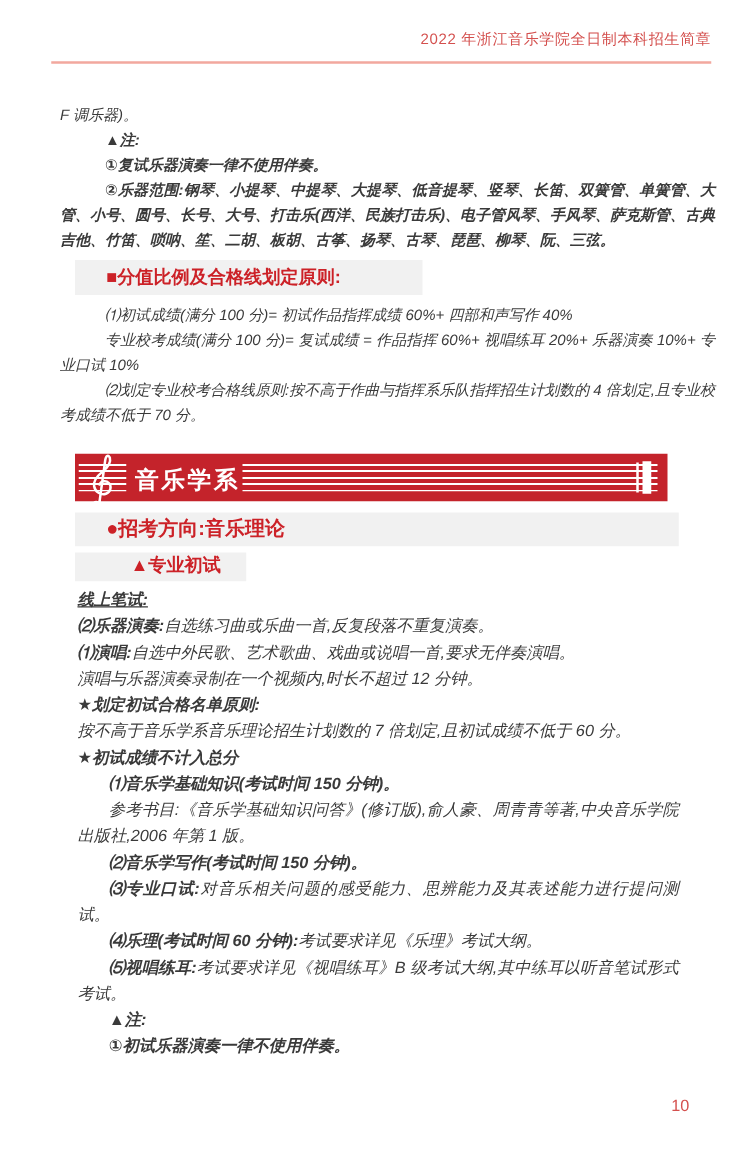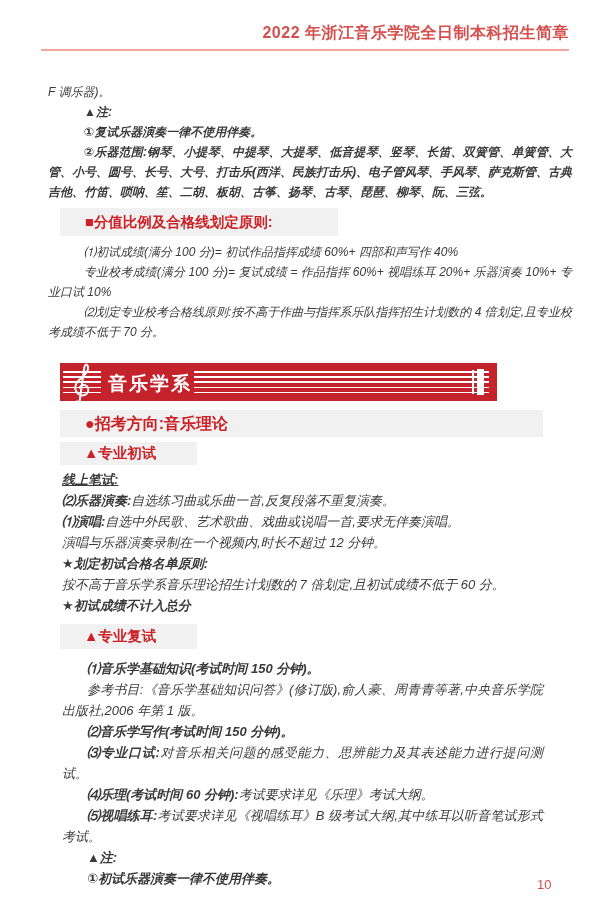--- a/index.html
+++ b/index.html
@@ -3,51 +3,51 @@
 <meta charset="utf-8">
 <style>
   html,body{margin:0;padding:0;background:#ffffff;}
   .page{
     position:relative;width:600px;height:923px;background:#ffffff;overflow:hidden;
     font-family:"Liberation Sans","DejaVu Sans",sans-serif;color:#3a3a3a;
   }
   p{margin:0;padding:0;font-style:italic;}
   .bold{font-weight:bold;}
   
-  .header-title{position:absolute;top:23px;right:31px;font-size:16px;font-weight:bold;color:#d4504e;letter-spacing:.5px;}
+  .header-title{position:absolute;top:23px;right:31px;font-size:12px;font-weight:normal;color:#d4504e;letter-spacing:.5px;}
   .header-rule{position:absolute;top:49px;left:41px;right:31px;height:1.5px;background:#f2a89e;}
   
   .top-section{position:absolute;top:82px;left:48px;width:524px;font-size:12px;line-height:20px;text-align:justify;}
   .ind1{text-indent:36px;}
   .heading-bar{
     box-sizing:border-box;margin:6px 0 6px 12px;width:278px;padding:4px 0 4px 25px;
     background:#f1f1f1;color:#cc2127;font-weight:bold;font-size:14.5px;text-align:left;
   }
   
-  .banner{position:absolute;top:363px;left:60px;width:437px;height:38px;background:#c4232b;}
+  .banner{position:absolute;top:363px;left:60px;width:437px;height:38px;background:#c4232b;padding-left:37px;}
   .staff{
     position:absolute;height:22.4px;
     background:repeating-linear-gradient(to bottom,#ffffff 0,#ffffff 1.6px,rgba(0,0,0,0) 1.6px,rgba(0,0,0,0) 5.2px);
   }
   .staff-mini{left:3px;top:8px;width:38px;}
   .staff-long{left:134px;right:8px;top:8px;}
   .clef{position:absolute;left:9px;top:-4px;width:24px;height:50px;}
   .banner-title{position:absolute;left:48px;top:8px;color:#ffffff;font-weight:bold;font-size:19px;letter-spacing:2px;}
   .barline-thin{position:absolute;right:15px;top:-1px;width:2px;height:24.4px;background:#ffffff;}
   .barline-thick{position:absolute;right:5px;top:-2px;width:7px;height:26.4px;background:#ffffff;}
   
   .dir-bar{
     position:absolute;top:410px;left:60px;width:483px;height:27px;box-sizing:border-box;
     background:#f1f1f1;color:#cc2127;font-weight:bold;font-size:16px;line-height:27px;padding-left:25px;
   }
   
   .bottom-section{position:absolute;top:442px;left:62px;width:481px;font-size:13px;line-height:21px;text-align:justify;}
   .sub-bar{
     box-sizing:border-box;width:137px;height:23px;line-height:23px;padding-left:24px;margin-left:-2px;
-    background:#f1f1f1;color:#cc2127;font-weight:bold;font-size:14.5px;text-align:left;
+    background:#f1f1f1;color:#cc2127;font-weight:bold;font-size:14.5px;text-align:center;
   }
   .sub-bar.first{margin-bottom:4px;}
   .sub-bar.second{margin:8px 0 9px -2px;height:25px;line-height:25px;}
   .underline{text-decoration:underline;}
   .ind2{text-indent:25px;}
   
   .page-num{position:absolute;top:877px;left:537px;font-size:13px;font-weight:normal;color:#d4504e;}
 </style>
 </head>
 <body>
@@ -90,21 +90,20 @@
     <div class="sub-bar first">▲专业初试</div>
 
     <p class="bold underline">线上笔试:</p>
     <p><span class="bold">⑵乐器演奏:</span><span>自选练习曲或乐曲一首,反复段落不重复演奏。</span></p>
     <p><span class="bold">⑴演唱:</span><span>自选中外民歌、艺术歌曲、戏曲或说唱一首,要求无伴奏演唱。</span></p>
     <p>演唱与乐器演奏录制在一个视频内,时长不超过 12 分钟。</p>
     <p class="bold">★划定初试合格名单原则:</p>
     <p>按不高于音乐学系音乐理论招生计划数的 7 倍划定,且初试成绩不低于 60 分。</p>
     <p class="bold">★初试成绩不计入总分</p>
 
-    <div class="sub-bar second">▲专业复试</div>
 
     <p class="ind2 bold">⑴音乐学基础知识(考试时间 150 分钟)。</p>
     <p class="ind2">参考书目:《音乐学基础知识问答》(修订版),俞人豪、周青青等著,中央音乐学院出版社,2006 年第 1 版。</p>
     <p class="ind2 bold">⑵音乐学写作(考试时间 150 分钟)。</p>
     <p class="ind2"><span class="bold">⑶专业口试:</span><span>对音乐相关问题的感受能力、思辨能力及其表述能力进行提问测试。</span></p>
     <p class="ind2"><span class="bold">⑷乐理(考试时间 60 分钟):</span><span>考试要求详见《乐理》考试大纲。</span></p>
     <p class="ind2"><span class="bold">⑸视唱练耳:</span><span>考试要求详见《视唱练耳》B 级考试大纲,其中练耳以听音笔试形式考试。</span></p>
     <p class="ind2 bold">▲注:</p>
     <p class="ind2 bold">①初试乐器演奏一律不使用伴奏。</p>
   </div>

